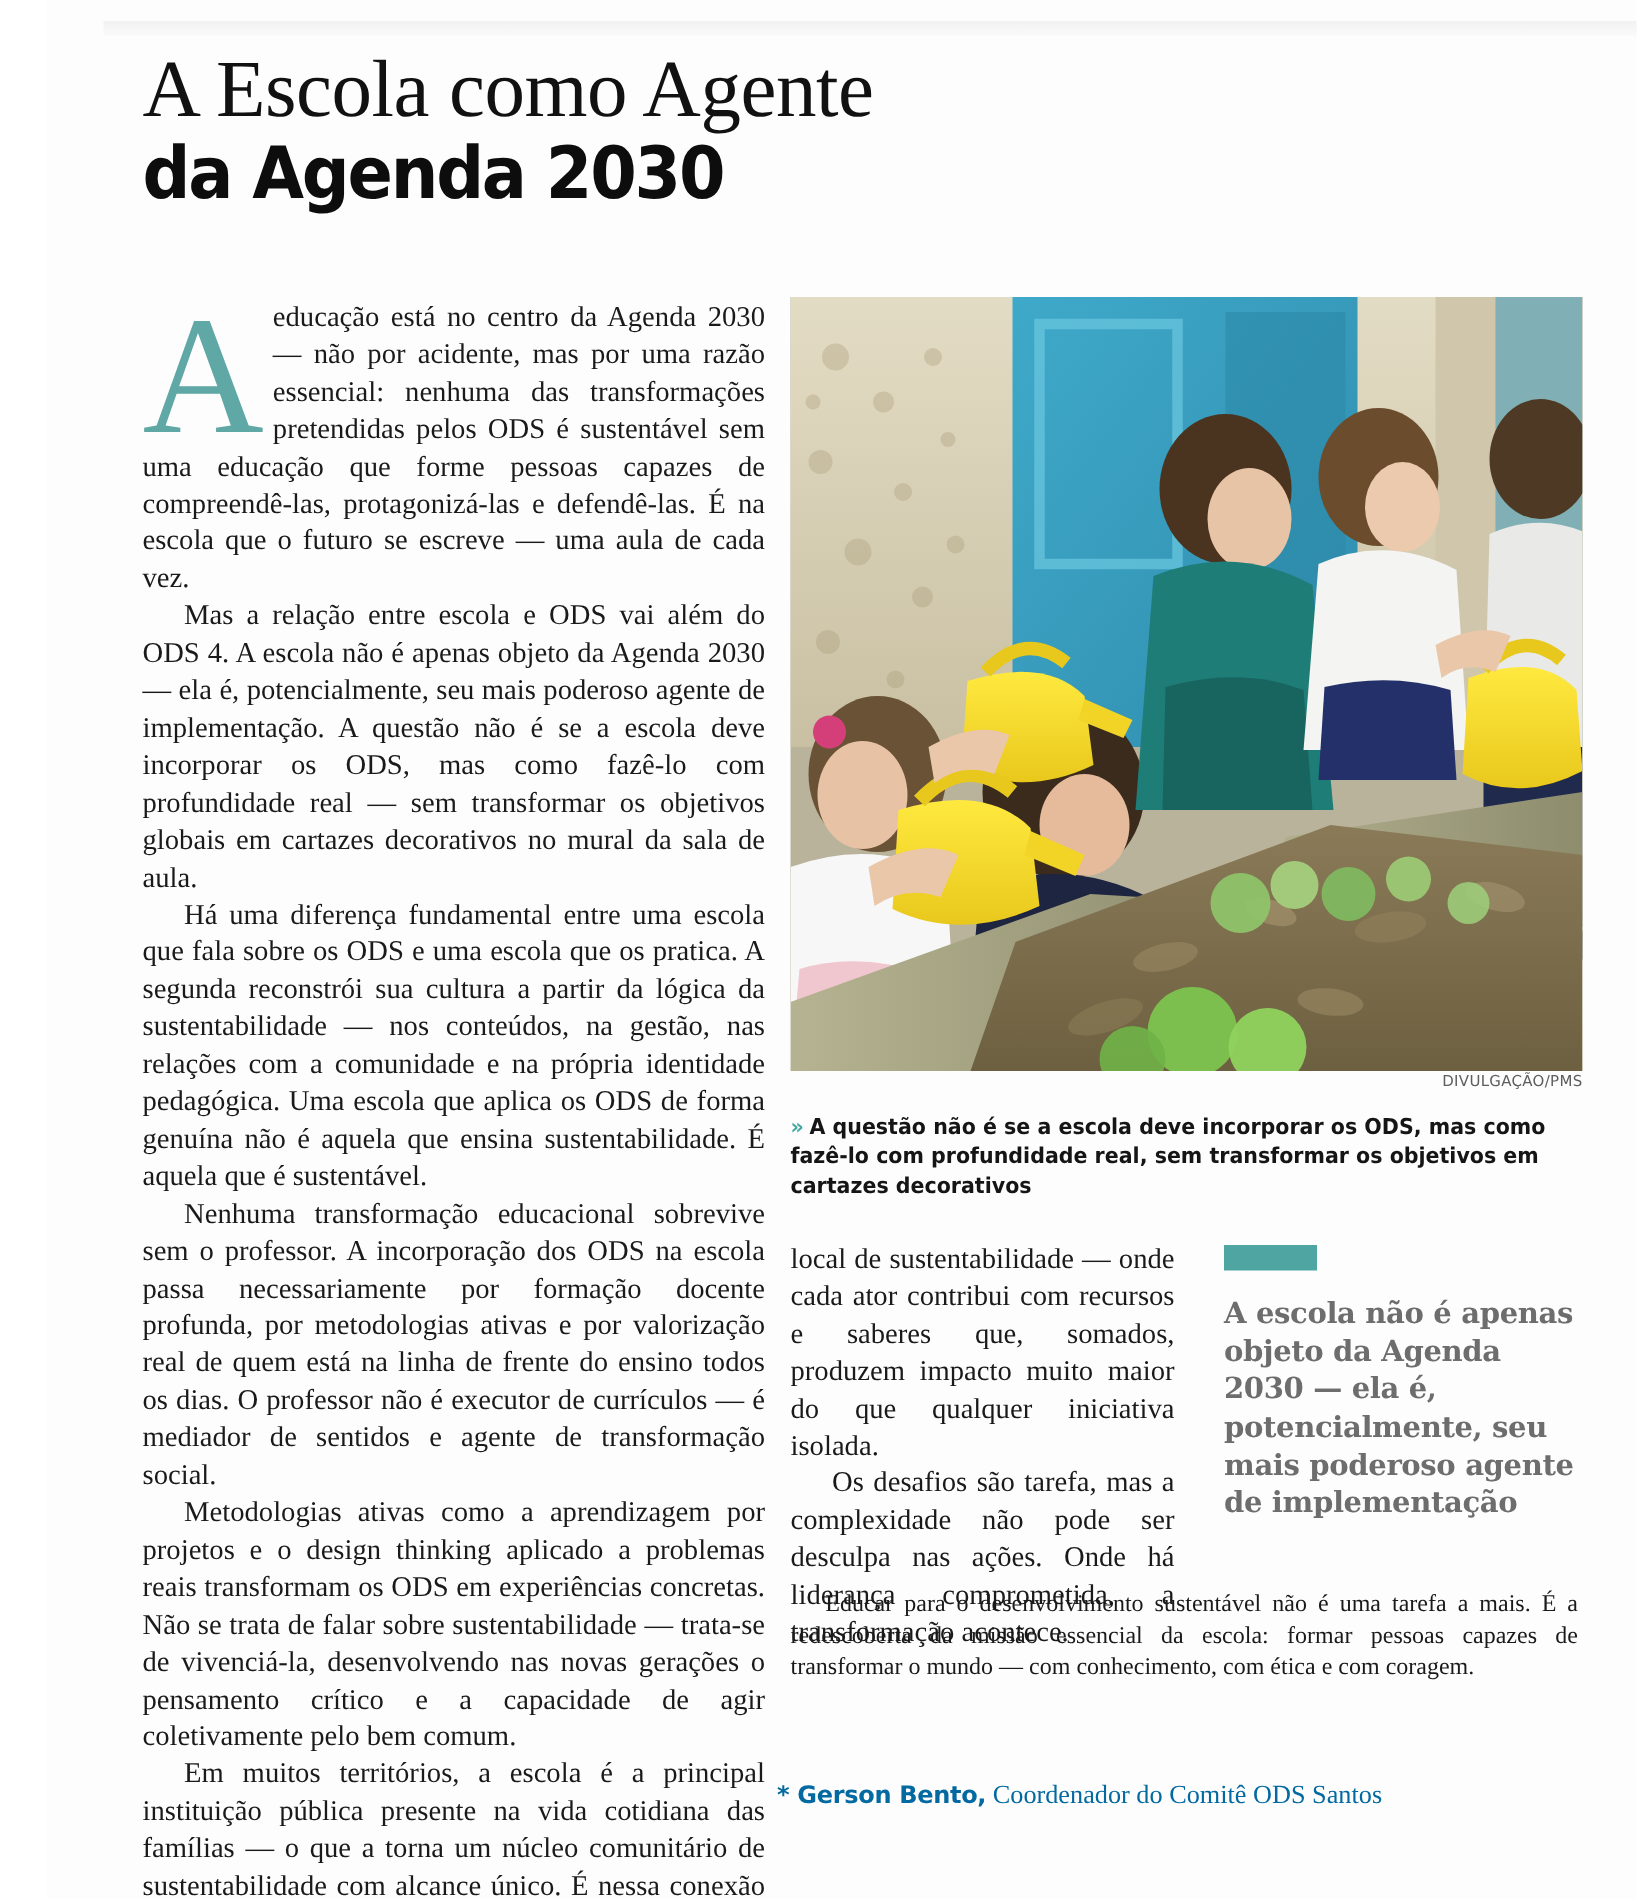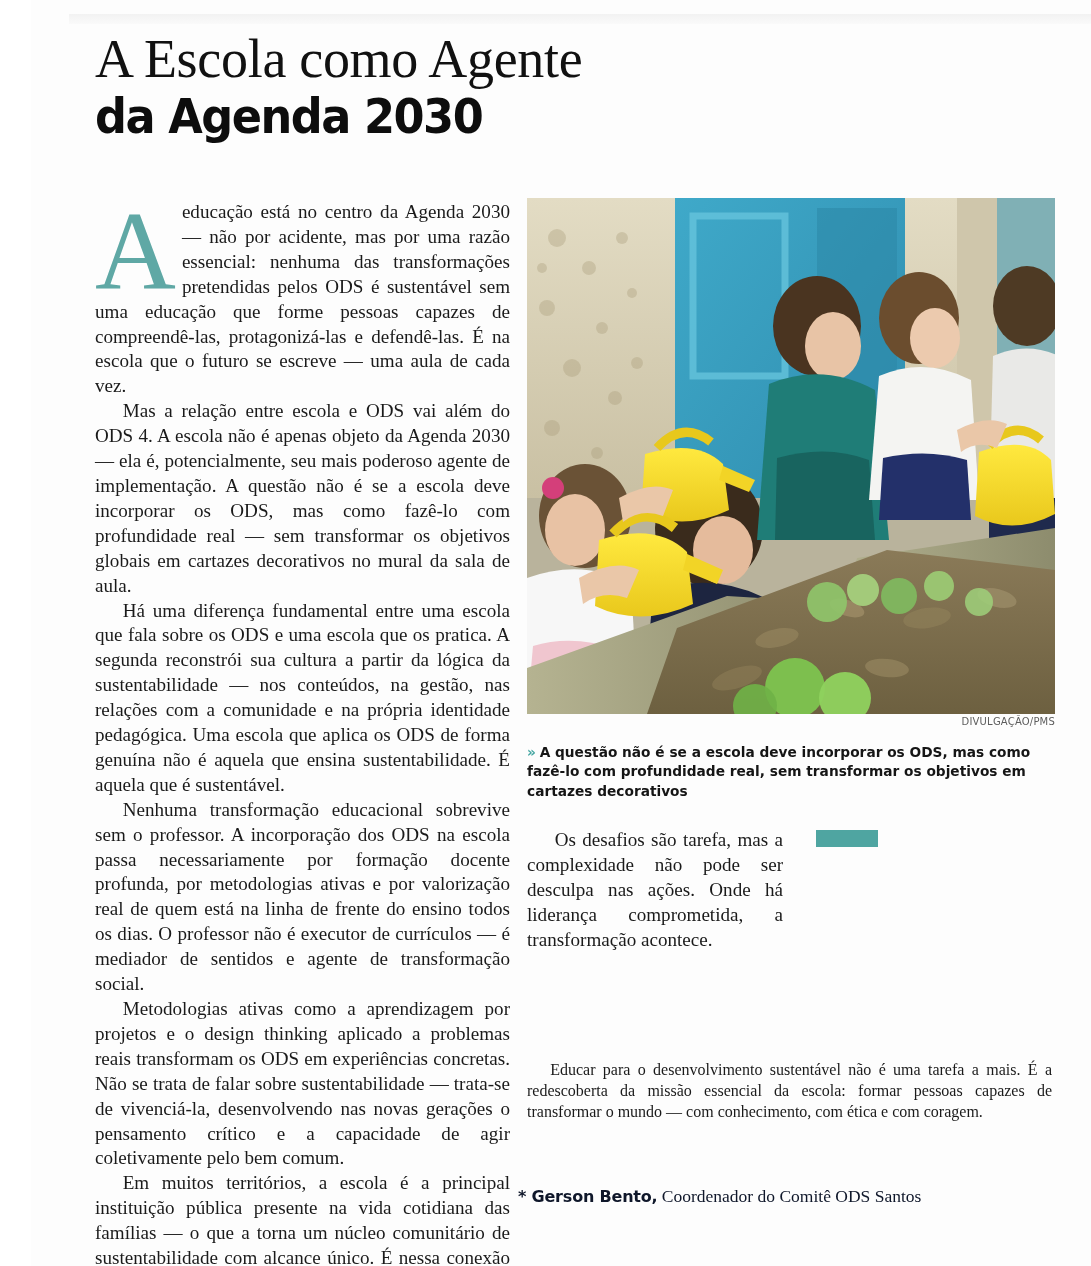--- a/index.html
+++ b/index.html
@@ -111,21 +111,21 @@
     font-size:19.4px;line-height:1.30;
     font-weight:700;
     color:#6d6d6d;
     letter-spacing:-0.25px;
   }
 
   
   .byline{
     position:absolute;left:487px;top:1186px;width:540px;
     font-size:17.5px;line-height:1.2;
-    color:#0f172a;
+    color:#0369a1;
     white-space:nowrap;
   }
   .byline .name{
     font-family:"DejaVu Sans", sans-serif;
     font-weight:700;font-size:16px;letter-spacing:-0.2px;
   }
   .byline .role{font-family:"Liberation Serif", serif;}
 </style>
 </head>
 <body>
@@ -281,28 +281,30 @@
     </svg>
   </div>
 
   <div class="photo-credit">DIVULGAÇÃO/PMS</div>
 
   <div class="caption">
     <span class="chev">»</span><span>A questão não é se a escola deve incorporar os ODS, mas como fazê-lo com profundidade real, sem transformar os objetivos em cartazes decorativos</span>
   </div>
 
   <div class="col2">
+    <p class="first">local de sustentabilidade — onde cada ator contribui com recursos e saberes que, somados, produzem impacto muito maior do que qualquer iniciativa isolada.</p>
     <p>Os desafios são tarefa, mas a complexidade não pode ser desculpa nas ações. Onde há liderança comprometida, a transformação acontece.</p>
   </div>
 
   <div class="col2wide">
     <p>Educar para o desenvolvimento sustentável não é uma tarefa a mais. É a redescoberta da missão essencial da escola: formar pessoas capazes de transformar o mundo — com conhecimento, com ética e com coragem.</p>
   </div>
 
   <div class="pullquote">
     <div class="pq-bar"></div>
+    <div class="pq-text">A escola não é apenas objeto da Agenda 2030 — ela é, potencialmente, seu mais poderoso agente de implementação</div>
   </div>
 
   <div class="byline">
     <span class="name">* Gerson Bento,</span><span class="role"> Coordenador do Comitê ODS Santos</span>
   </div>
 
 </div>
 
 </body></html>

